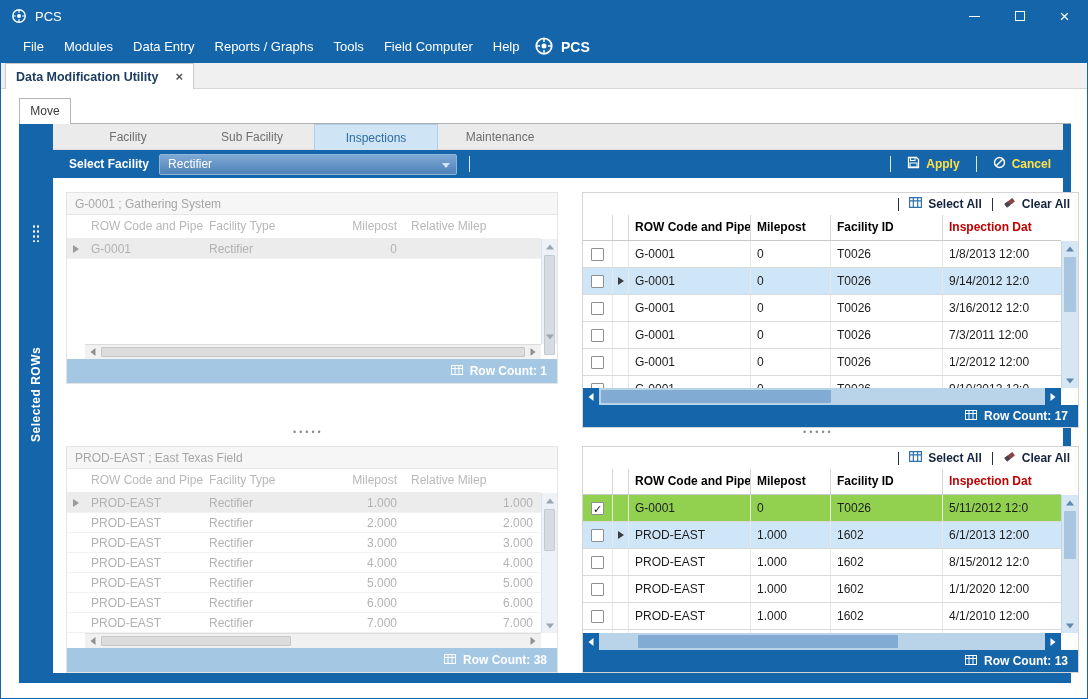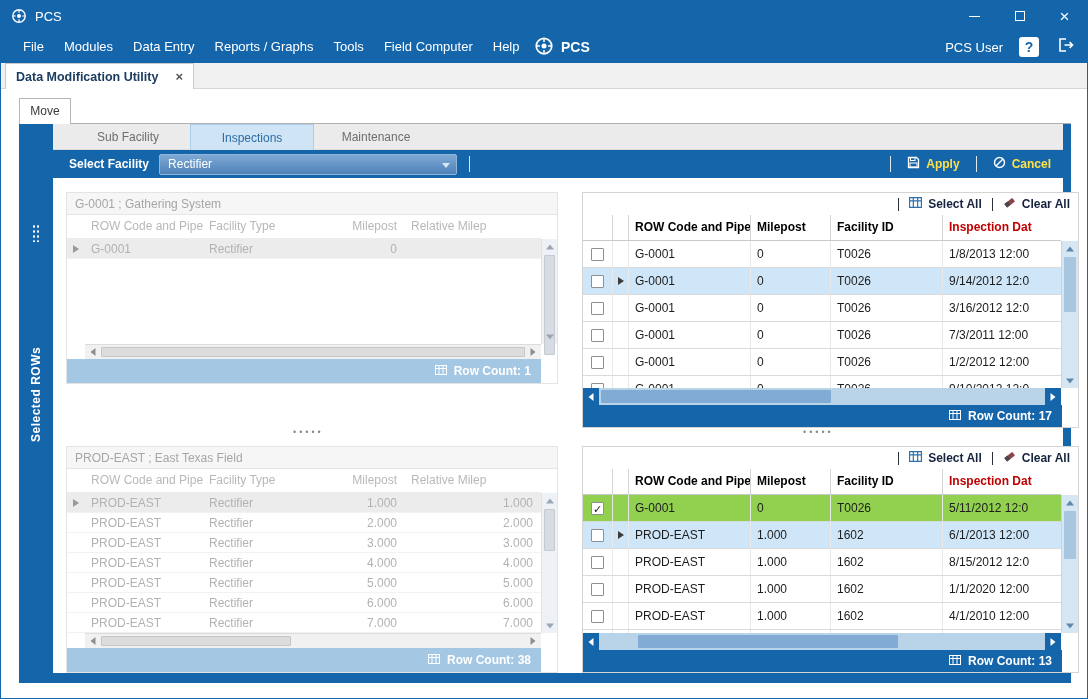--- a/index.html
+++ b/index.html
@@ -108,21 +108,21 @@
   .w-r1{width:122px;flex:none;}
   .w-r2{width:80px;flex:none;}
   .w-r3{width:112px;flex:none;}
   .w-r4{flex:1;min-width:0;border-right:none;}
   .cb{width:13px;height:13px;background:#fff;border:1px solid #8f8f8f;border-radius:1px;display:block;}
   .cb[data-checked="true"]::after{content:"✓";display:block;text-align:center;font-size:11px;line-height:12px;font-weight:bold;color:#1a1a1a;}
   .arr{width:0;height:0;border-left:6px solid #3c3c3c;border-top:4px solid transparent;border-bottom:4px solid transparent;display:block;}
   .arr.gray{border-left-color:#9a9a9a;}
 
   
-  .gfoot{position:absolute;left:0;right:16px;bottom:0;height:22px;display:flex;align-items:center;justify-content:flex-end;gap:7px;padding-right:10px;color:#fff;font-size:12px;font-weight:bold;}
+  .gfoot{position:absolute;left:0;right:0;bottom:0;height:22px;display:flex;align-items:center;justify-content:flex-end;gap:7px;padding-right:10px;color:#fff;font-size:12px;font-weight:bold;}
   .gfoot.dark{background:var(--blue);}
   .gfoot.lite{background:var(--foot-light);height:24px;}
 
   
   .vs{position:absolute;right:0;width:16px;}
   .vs.dk{width:17px;background:#d7e6f3;border-left:1px solid #c2d6e7;}
   .vs.lt{background:#eef2f6;border-left:1px solid #dde3e9;}
   .va{position:absolute;left:0;right:0;height:15px;}
   .va.up{top:0}.va.down{bottom:0}
   .va::after{content:"";position:absolute;left:50%;top:50%;transform:translate(-50%,-50%);width:0;height:0;}
@@ -187,30 +187,20 @@
     <div class="brand">
       <span>
         <svg width="20" height="20" viewBox="0 0 16 16">
             <circle cx="8" cy="8" r="6.2" fill="none" stroke="#fff" stroke-width="1.4"></circle>
             <circle cx="8" cy="8" r="2" fill="#fff"></circle>
             <path d="M8 1.8v3M8 11.2v3M1.8 8h3M11.2 8h3" stroke="#fff" stroke-width="1.2"></path>
           </svg>
       </span>
       <span>PCS</span>
     </div>
-    <div class="mright">
-      <span class="muser">PCS User</span>
-      <span class="helpbox">?</span>
-      <span>
-        <svg width="20" height="18" viewBox="0 0 20 18">
-            <path d="M11 3H5v12h6" fill="none" stroke="#fff" stroke-width="1.6"></path>
-            <path d="M9.5 9h8M14.6 6.2L17.5 9l-2.9 2.8" fill="none" stroke="#fff" stroke-width="1.6"></path>
-          </svg>
-      </span>
-    </div>
   </div>
 
   <div class="doctabs">
     <div class="doctab">
       <span>Data Modification Utility</span>
       <span class="tclose">×</span>
     </div>
   </div>
 
   <div class="movetab">Move</div>
@@ -218,20 +208,21 @@
   <div class="frame">
     <div class="strip-l"></div>
     <div class="strip-r"></div>
     <div class="strip-b"></div>
     <div class="strip-grip"></div>
     <div class="side-label">Selected ROWs</div>
 
     <div class="content">
 
       <div class="ptabs">
+        <div class="ptab">Facility</div>
         <div class="ptab">Sub Facility</div>
         <div class="ptab active">Inspections</div>
         <div class="ptab">Maintenance</div>
         <button class="customize">
           <span>
             <svg width="13" height="11" viewBox="0 0 13 11">
                 <path d="M0 2.5h13M0 8.5h13" stroke="#fff" stroke-width="1.4"></path>
                 <rect x="2.5" y="0.5" width="3" height="4" fill="#fff"></rect>
                 <rect x="7.5" y="6.5" width="3" height="4" fill="#fff"></rect>
               </svg>

